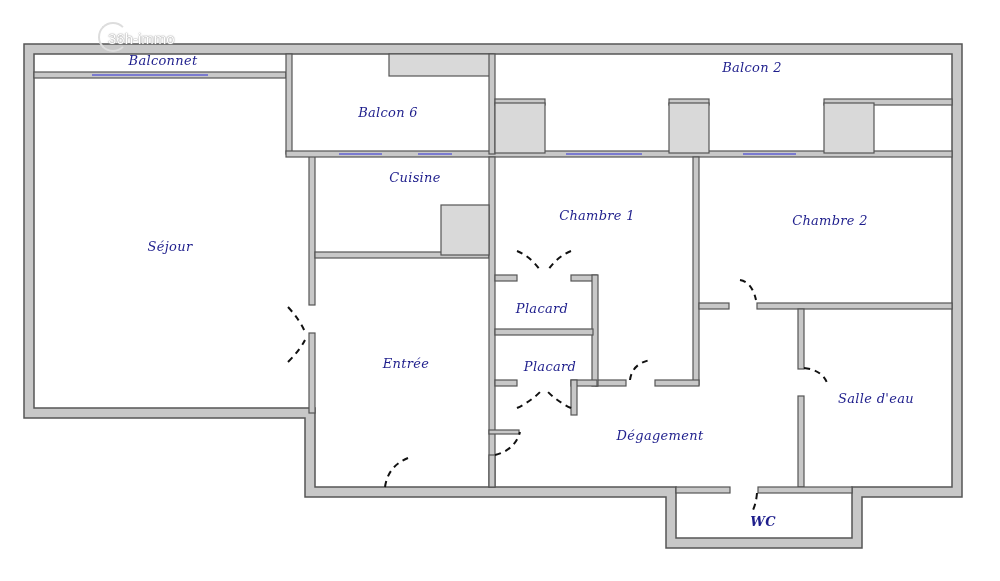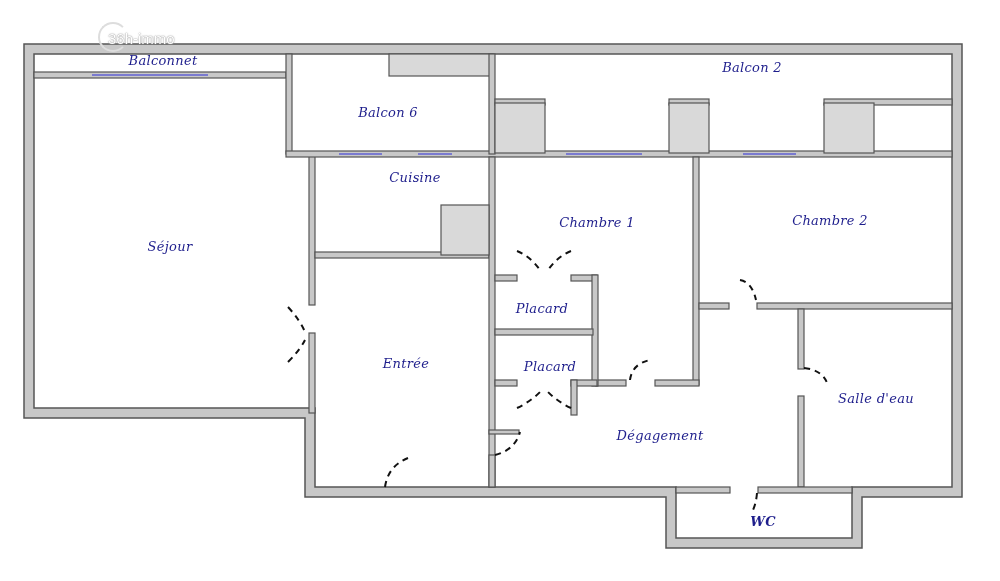--- a/index.html
+++ b/index.html
@@ -121,21 +121,21 @@
 
 <div class="wm-ring"></div>
 <div class="watermark">36h-immo</div>
 
 <div id="labels">
     <div class="room-label" style="left: 163px; top: 60px; color: rgb(30, 30, 140);">Balconnet</div>
     <div class="room-label" style="left: 388px; top: 112px; color: rgb(30, 30, 140);">Balcon 6</div>
     <div class="room-label" style="left: 752px; top: 67px; color: rgb(30, 30, 140);">Balcon 2</div>
     <div class="room-label" style="left: 415px; top: 177px; color: rgb(30, 30, 140);">Cuisine</div>
     <div class="room-label" style="left: 170px; top: 246px; color: rgb(30, 30, 140);">Séjour</div>
-    <div class="room-label" style="left: 597px; top: 222px; color: rgb(30, 30, 140);">Chambre 1</div>
+    <div class="room-label" style="left: 597px; top: 215px; color: rgb(30, 30, 140);">Chambre 1</div>
     <div class="room-label" style="left: 830px; top: 220px; color: rgb(30, 30, 140);">Chambre 2</div>
     <div class="room-label" style="left: 542px; top: 308px; color: rgb(30, 30, 140);">Placard</div>
     <div class="room-label" style="left: 550px; top: 366px; color: rgb(30, 30, 140);">Placard</div>
     <div class="room-label" style="left: 406px; top: 363px; color: rgb(30, 30, 140);">Entrée</div>
     <div class="room-label" style="left: 660px; top: 435px; color: rgb(30, 30, 140);">Dégagement</div>
     <div class="room-label" style="left: 876px; top: 398px; color: rgb(30, 30, 140);">Salle d'eau</div>
     <div class="room-label" style="left: 763px; top: 521px; color: rgb(30, 30, 140); font-weight: bold;">WC</div>
   </div>
 
 </body></html>

